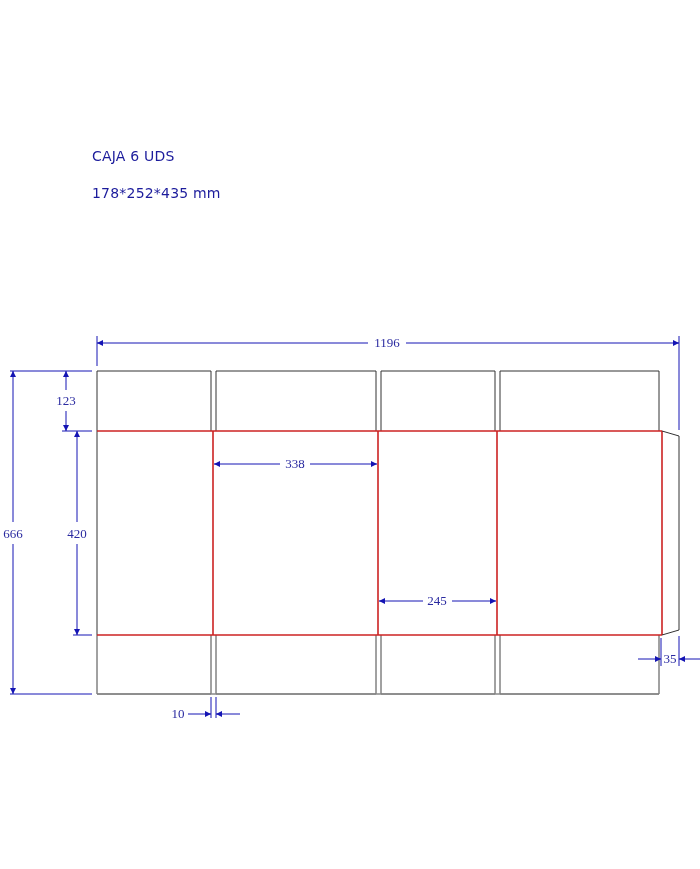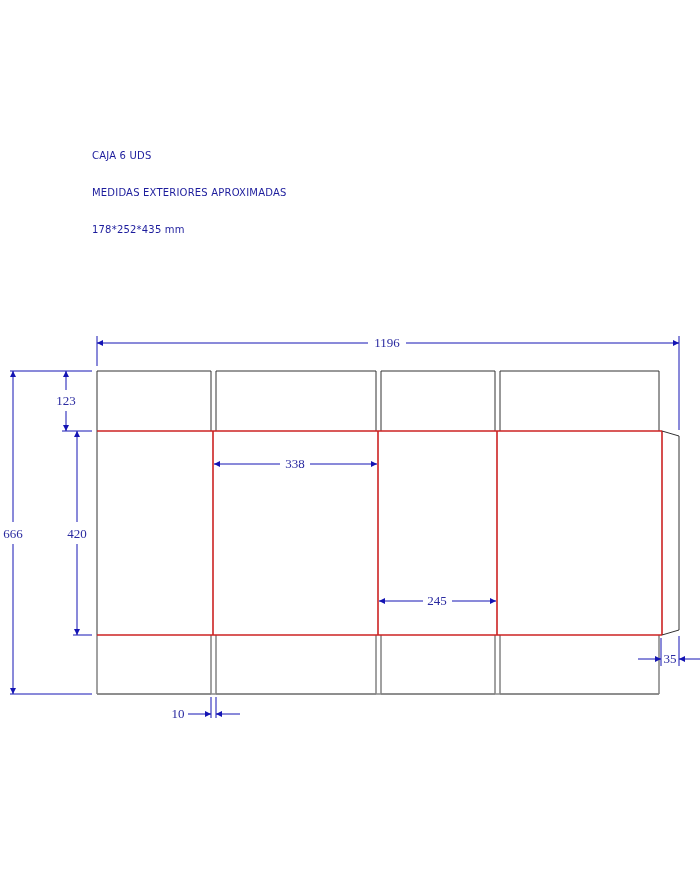--- a/index.html
+++ b/index.html
@@ -1,39 +1,38 @@
 <!DOCTYPE html>
 <html><head>
   <meta charset="utf-8">
   <style>
     html, body { margin: 0; padding: 0; background: #ffffff; }
     body { width: 700px; height: 869px; position: relative; overflow: hidden; }
     .title-block { position: absolute; left: 92px; top: 146px; }
     .title-line {
       font-family: "DejaVu Sans", sans-serif;
-      font-size: 10px;
+      font-size: 14px;
       color: #1c1c9c;
       letter-spacing: 0.2px;
       height: 37px;
       line-height: 20px;
       white-space: nowrap;
     }
     svg.drawing { position: absolute; left: 0; top: 0; }
     .dim-text {
       font-family: "Liberation Serif", serif;
       font-size: 13px;
       fill: #2a2aa0;
     }
   </style>
 </head>
 <body>
 
 <div class="title-block">
   <div class="title-line">CAJA 6 UDS</div>
-  <div class="title-line">MEDIDAS EXTERIORES APROXIMADAS</div>
   <div class="title-line">178*252*435 mm</div>
 </div>
 
 <svg class="drawing" width="700" height="869" viewBox="0 0 700 869">
   <defs>
     <marker id="arr" viewBox="0 0 10 10" refX="10" refY="5" markerWidth="9" markerHeight="6" orient="auto-start-reverse" markerUnits="userSpaceOnUse">
       <path d="M0,0 L10,5 L0,10 z" fill="#1414b4"></path>
     </marker>
   </defs>
 

